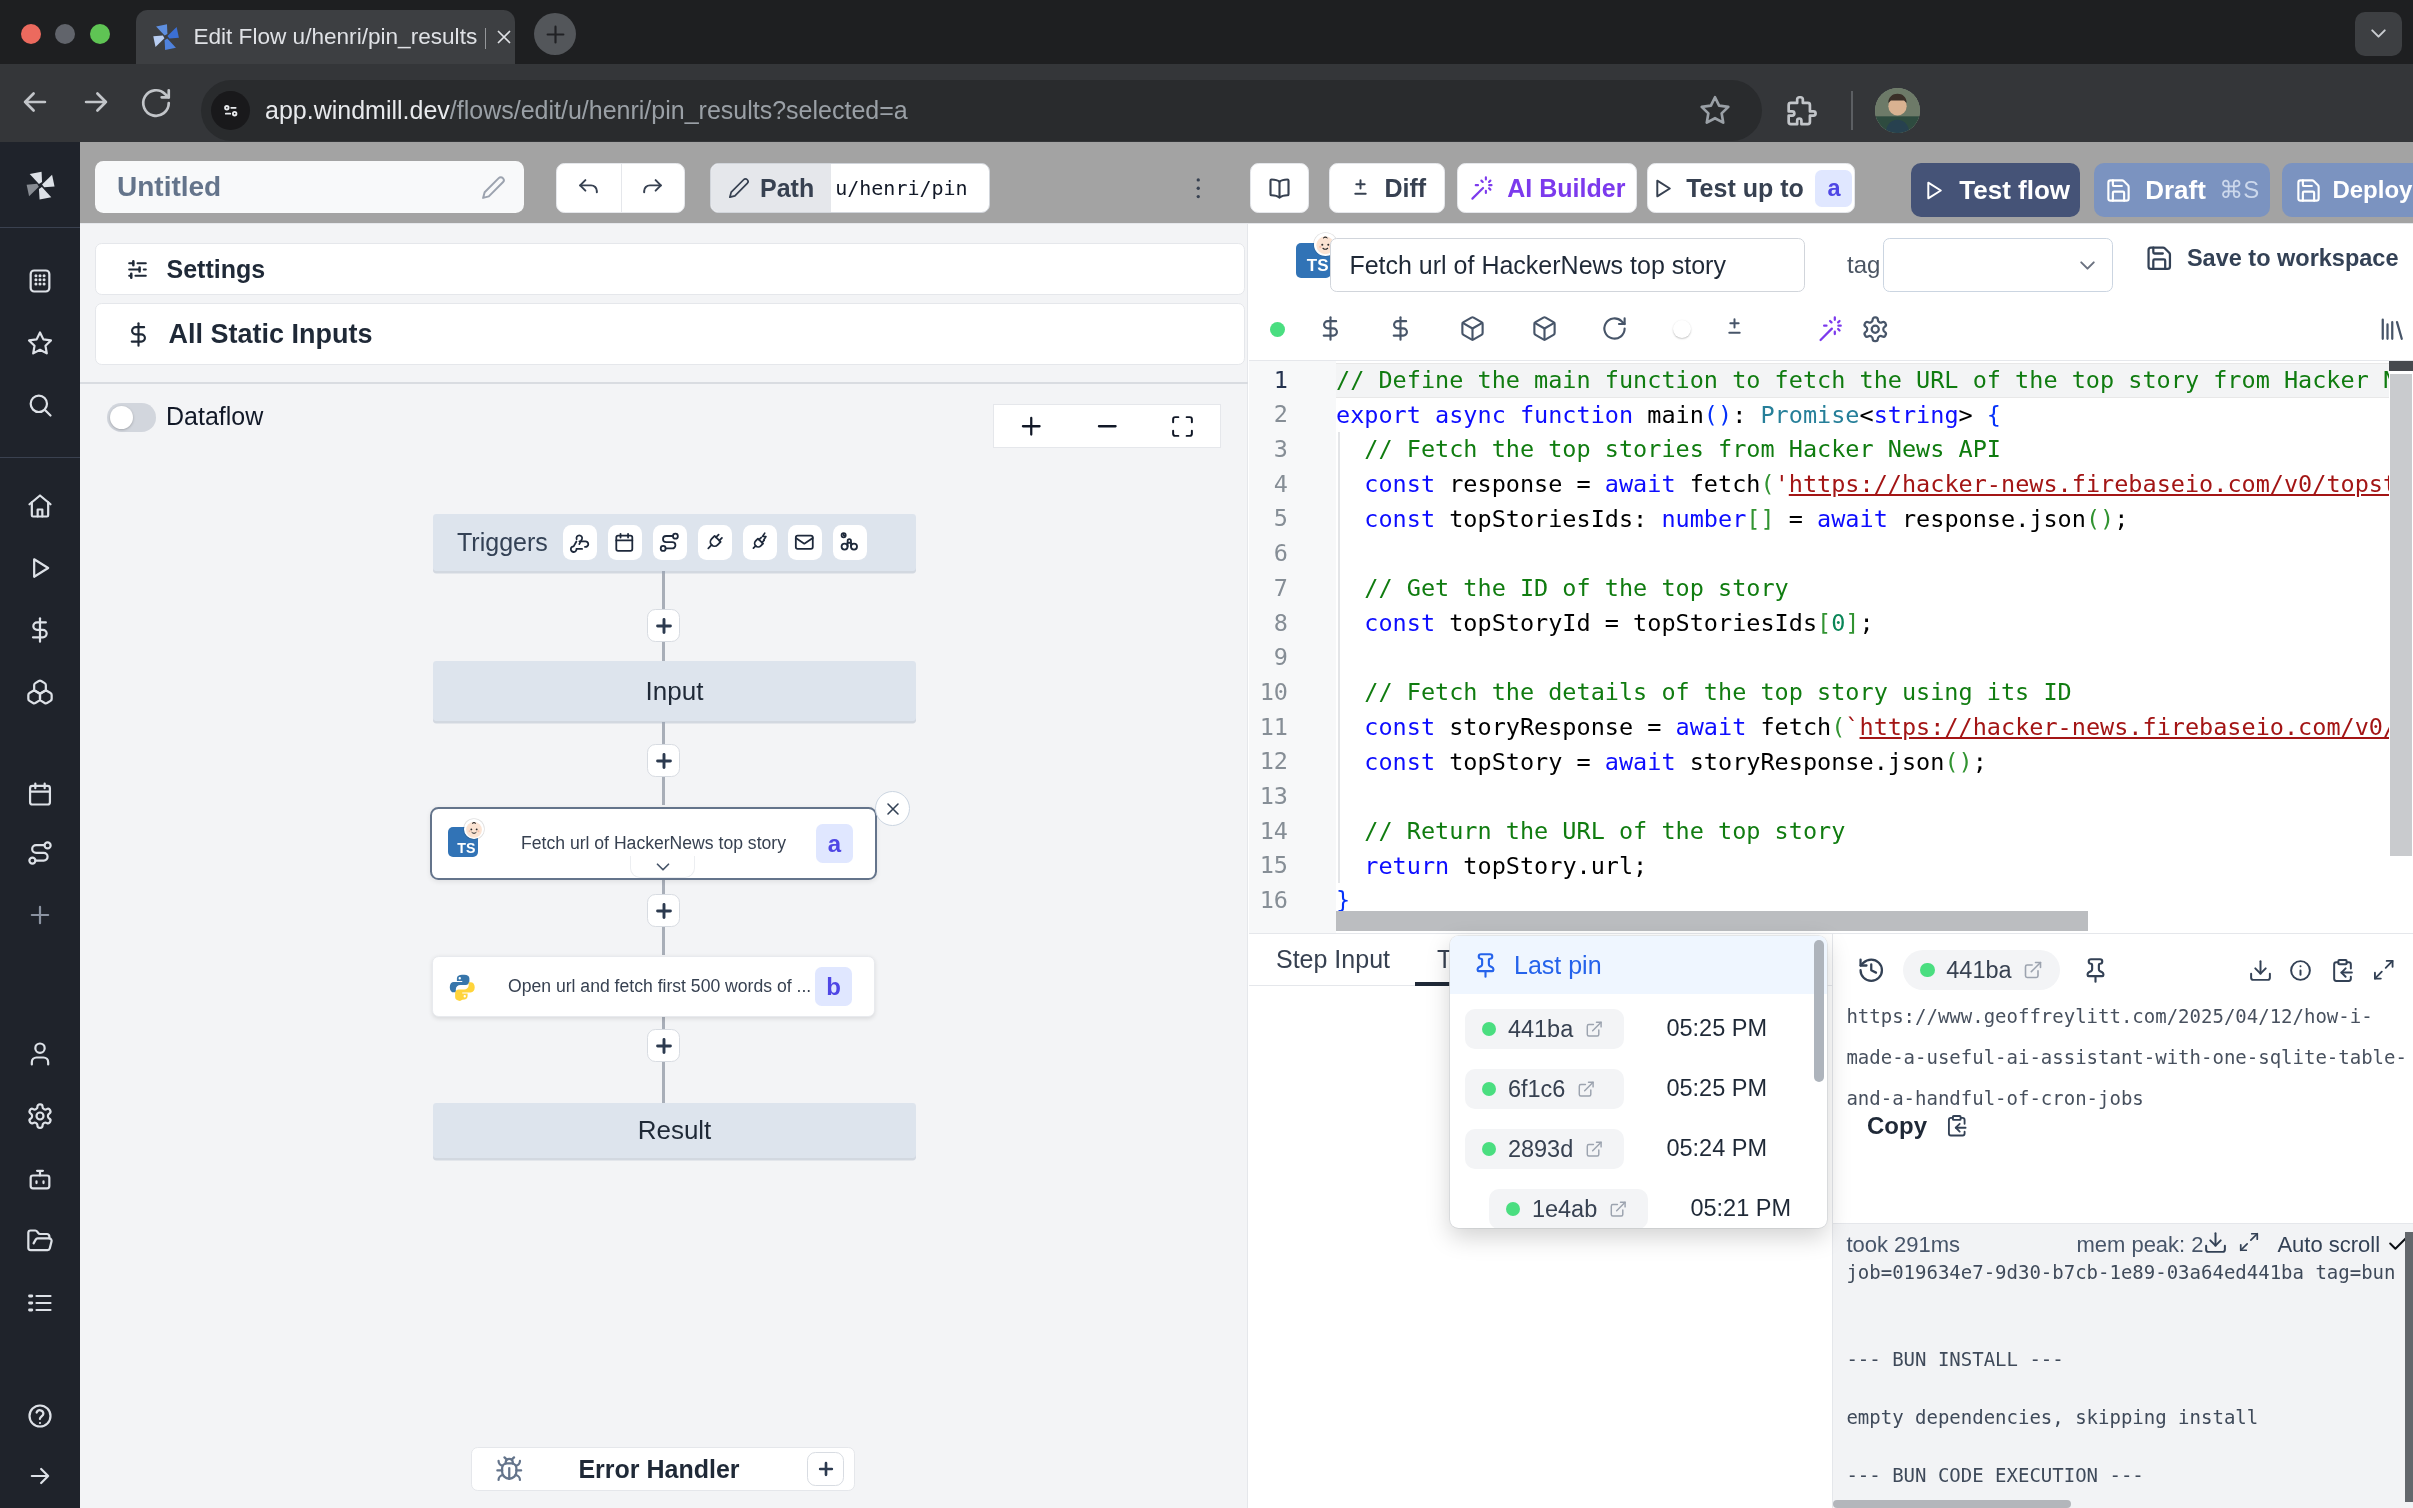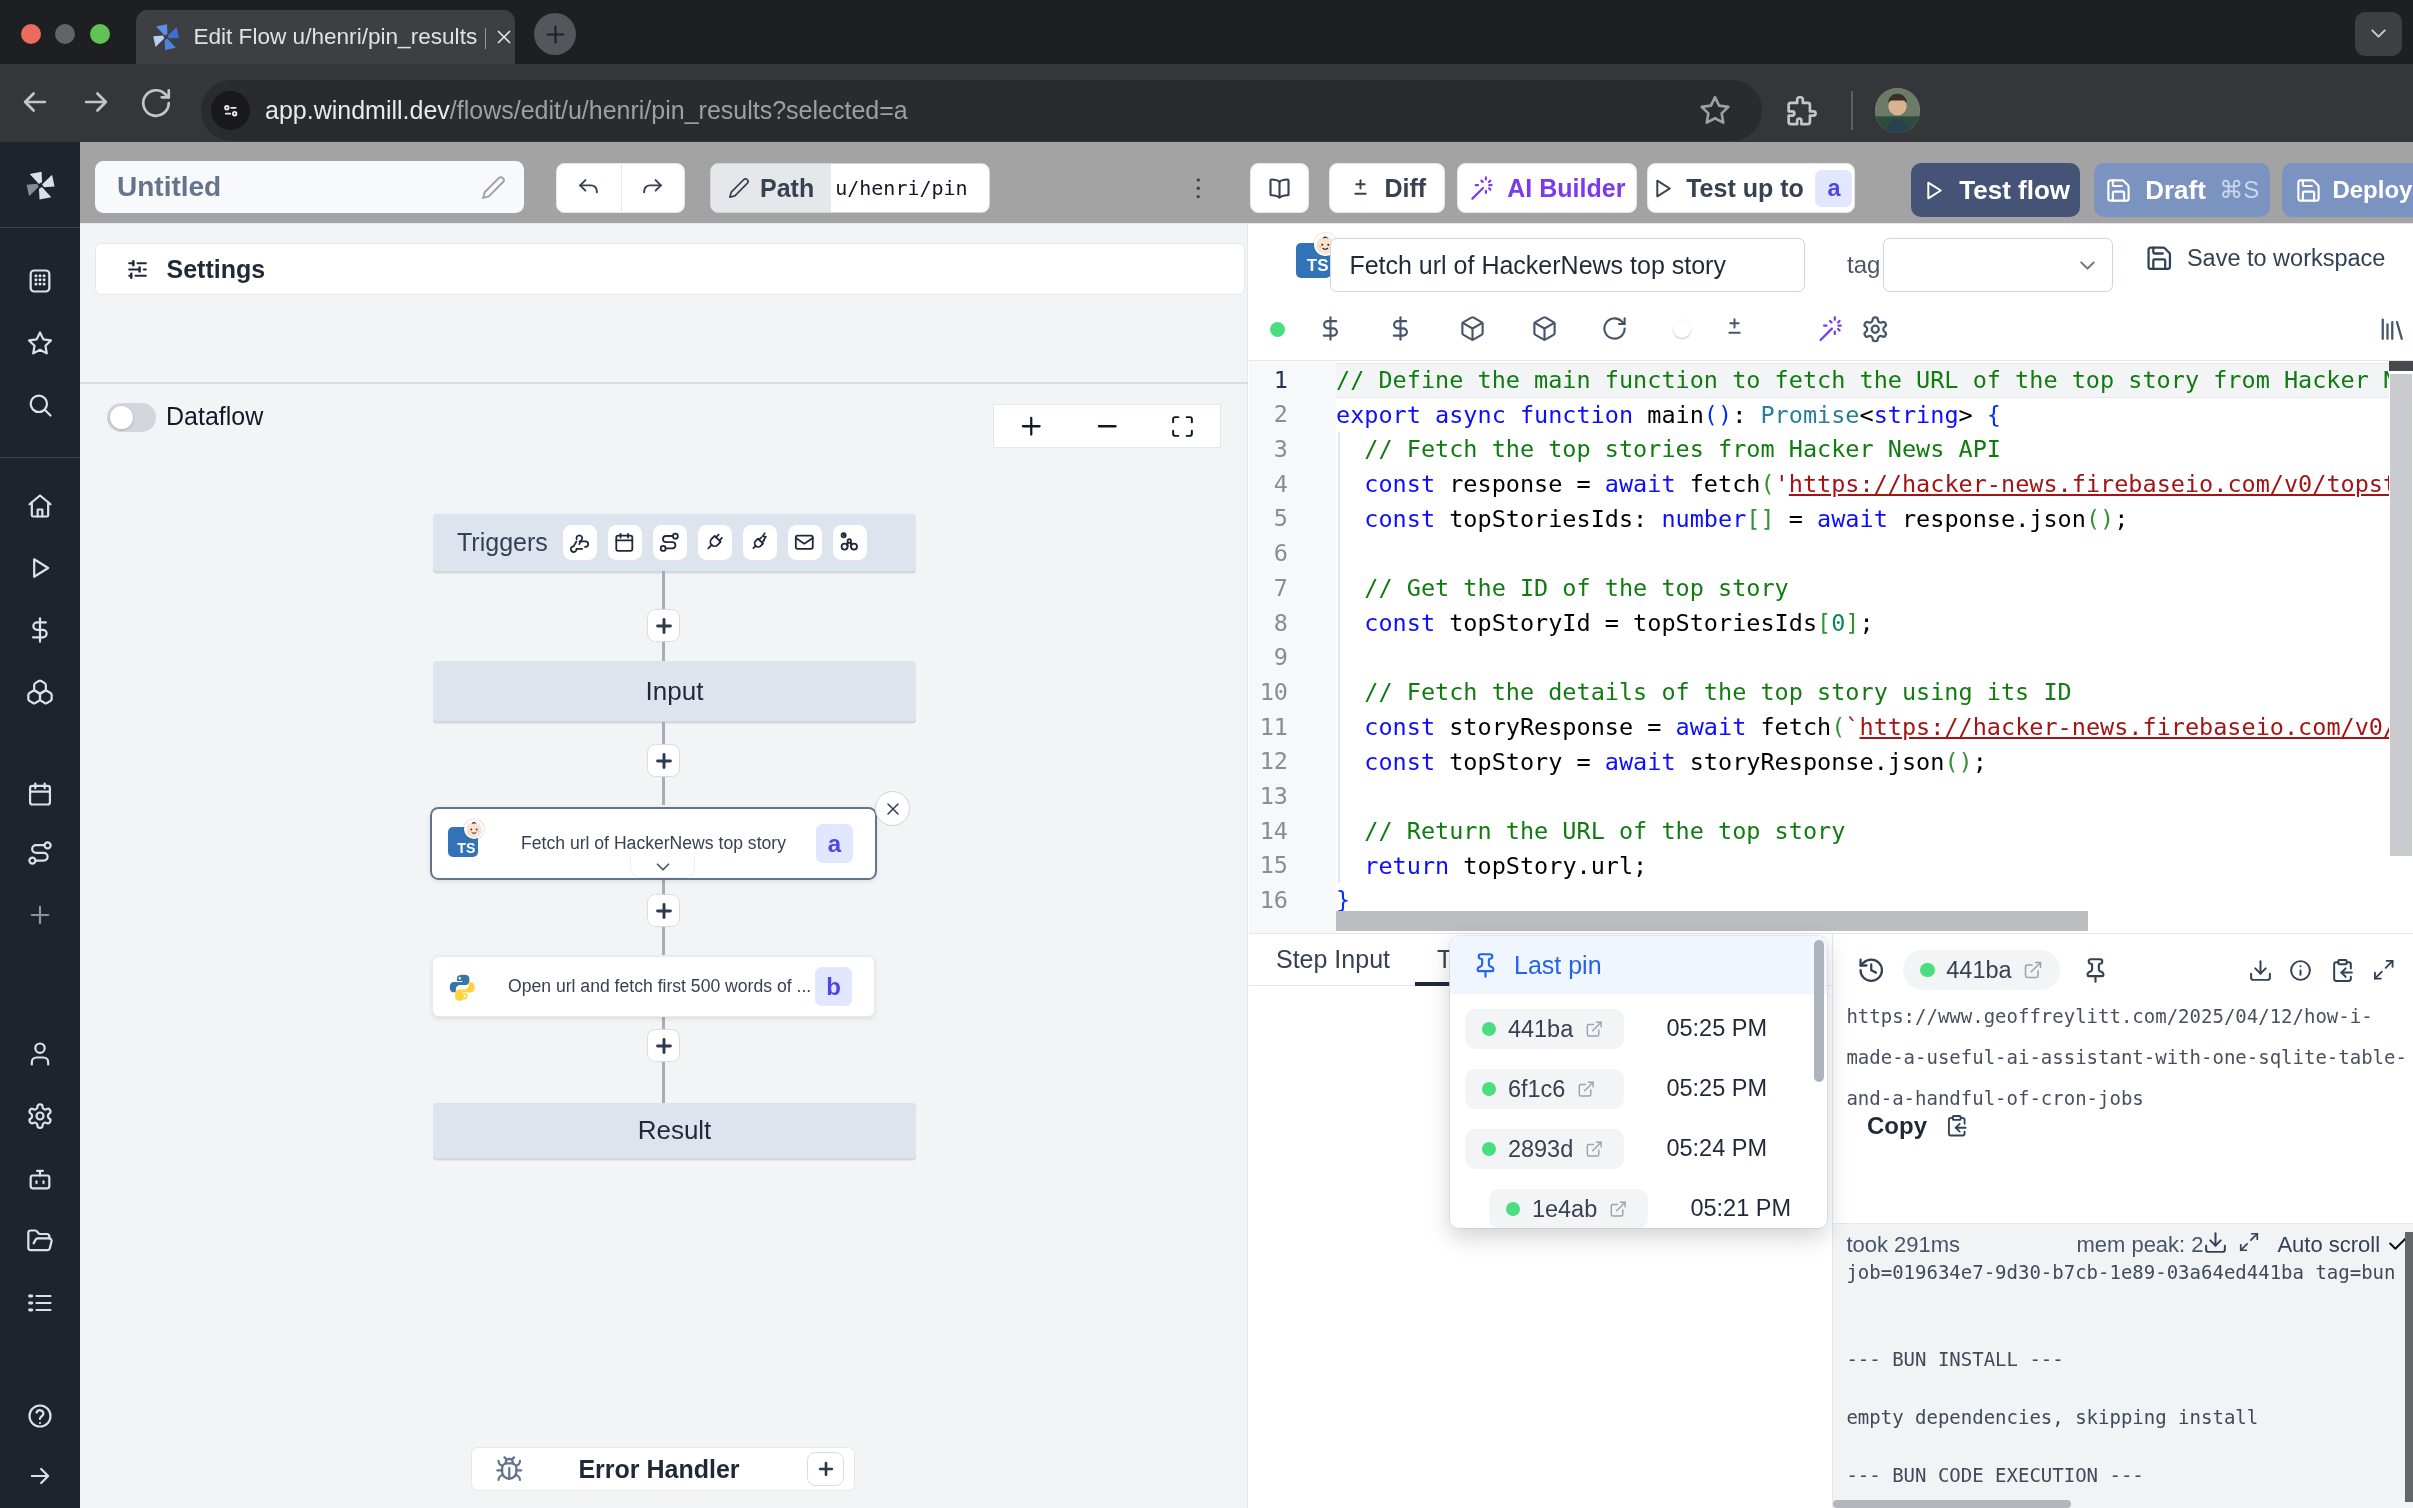--- a/index.html
+++ b/index.html
@@ -103,21 +103,21 @@
 #error-handler .ehplus { position:absolute; right:10px; width:37px; height:34px; border:1.7px solid #d8dce2; border-radius:8.4px; display:flex; align-items:center; justify-content:center; color:#2c3a4f; background:#fff; }
 
 
 #right-panel { left:1249px; top:82px; width:1165px; height:1284px; background:#fff; }
 #step-header { left:0; top:0; width:1165px; height:136px; background:#fff; }
 #ts-badge-hdr { position:absolute; left:47px; top:19px; }
 #step-name-input { position:absolute; left:81px; top:14.2px; width:475px; height:54px; border:1.7px solid #d1d5db; border-radius:6.7px; display:flex; align-items:center; padding-left:18.4px; font-size:25px; color:#1f2937; background:#fff; }
 #tag-label { position:absolute; left:598px; top:27px; font-size:24px; color:#4b5563; }
 #tag-select { position:absolute; left:634px; top:14.2px; width:230px; height:54px; border:1.7px solid #cbd5e1; border-radius:6.7px; background:#fff; }
 #tag-select .chev { position:absolute; right:11.7px; top:13.4px; color:#6b7280; }
-#save-ws { position:absolute; left:896px; top:20px; display:flex; align-items:center; gap:13.4px; color:#334155; font-size:23.5px; font-weight:400; }
+#save-ws { position:absolute; left:896px; top:20px; display:flex; align-items:center; gap:13.4px; color:#334155; font-size:23.5px; font-weight:700; }
 #ed-toolbar { position:absolute; left:0; top:74px; width:1165px; height:62px; color:#475569; }
 #ed-toolbar .dot { position:absolute; width:15px; height:15px; border-radius:50%; background:#4ade80; }
 .edt-ic { position:absolute; top:17px; width:28.5px; height:28.5px; }
 #mini-toggle { position:absolute; }
 
 #mini-toggle { width:47px; height:22px; border-radius:11px; background:#d2d6dd; position:relative; }
 #mini-toggle .knob { position:absolute; left:1.7px; top:1.7px; width:18.4px; height:18.4px; background:#fff; border-radius:50%; box-shadow:0 0.8px 1.7px rgba(0,0,0,.25); }
 
 
 #editor { left:0; top:136px; width:1165px; height:573px; background:#fff; border-top:1.7px solid #e5e7eb; overflow:hidden; }
@@ -521,20 +521,29 @@
 
   <div id="left-panel" class="abs">
     <div id="settings-card" class="card">
       <span class="icon" style="color:#1f2937">
           <svg width="25" height="25" viewBox="0 0 24 24" fill="none" stroke="currentColor" stroke-width="1.9" stroke-linecap="round" stroke-linejoin="round">
             <path d="M4 6h4M12 6h8M4 12h10M18 12h2M4 18h2M10 18h10"></path>
             <path d="M8 4v4M14 10v4M6 16v4" stroke-width="2.4"></path>
           </svg>
         </span>
       <span>Settings</span>
+    </div>
+    <div id="inputs-card" class="card">
+      <span class="icon" style="color:#1f2937">
+          <svg width="27" height="27" viewBox="0 0 24 24" fill="none" stroke="currentColor" stroke-width="1.9" stroke-linecap="round" stroke-linejoin="round">
+            <path d="M12 2v20"></path>
+            <path d="M17 5.5H9.5a3.2 3.2 0 0 0 0 6.4h5a3.2 3.2 0 0 1 0 6.4H6"></path>
+          </svg>
+        </span>
+      <span>All Static Inputs</span>
     </div>
     <div id="flow-divider"></div>
     <div id="dataflow-toggle" class="abs">
         <span class="knob"></span>
       </div>
     <div id="dataflow-label" class="abs">Dataflow</div>
     <div id="zoom-ctrl" class="abs">
       <span class="zc">
           <svg width="28.5" height="28.5" viewBox="0 0 24 24" fill="none" stroke="currentColor" stroke-width="1.9" stroke-linecap="round" stroke-linejoin="round">
             <path d="M12 5v14M5 12h14"></path>

